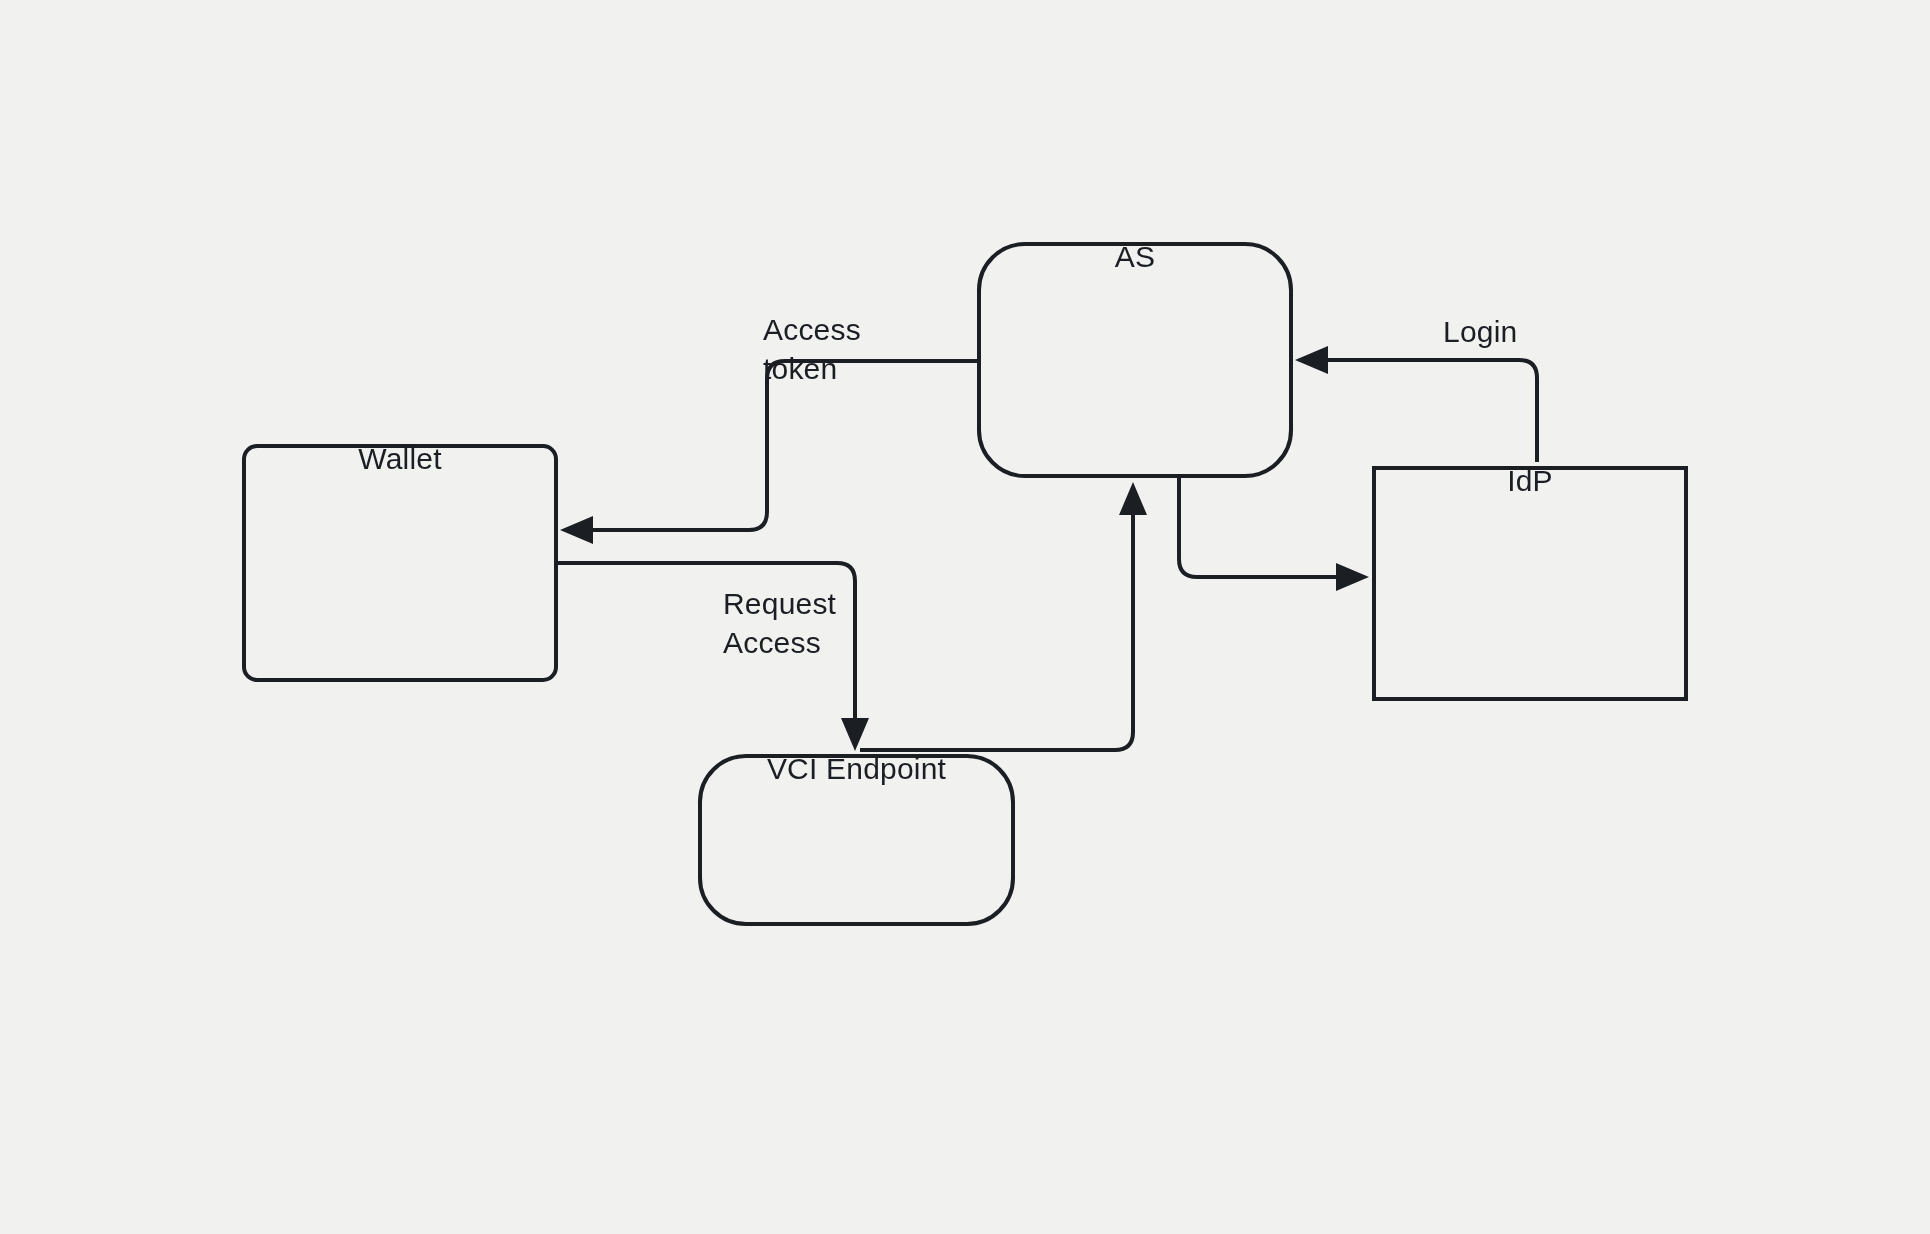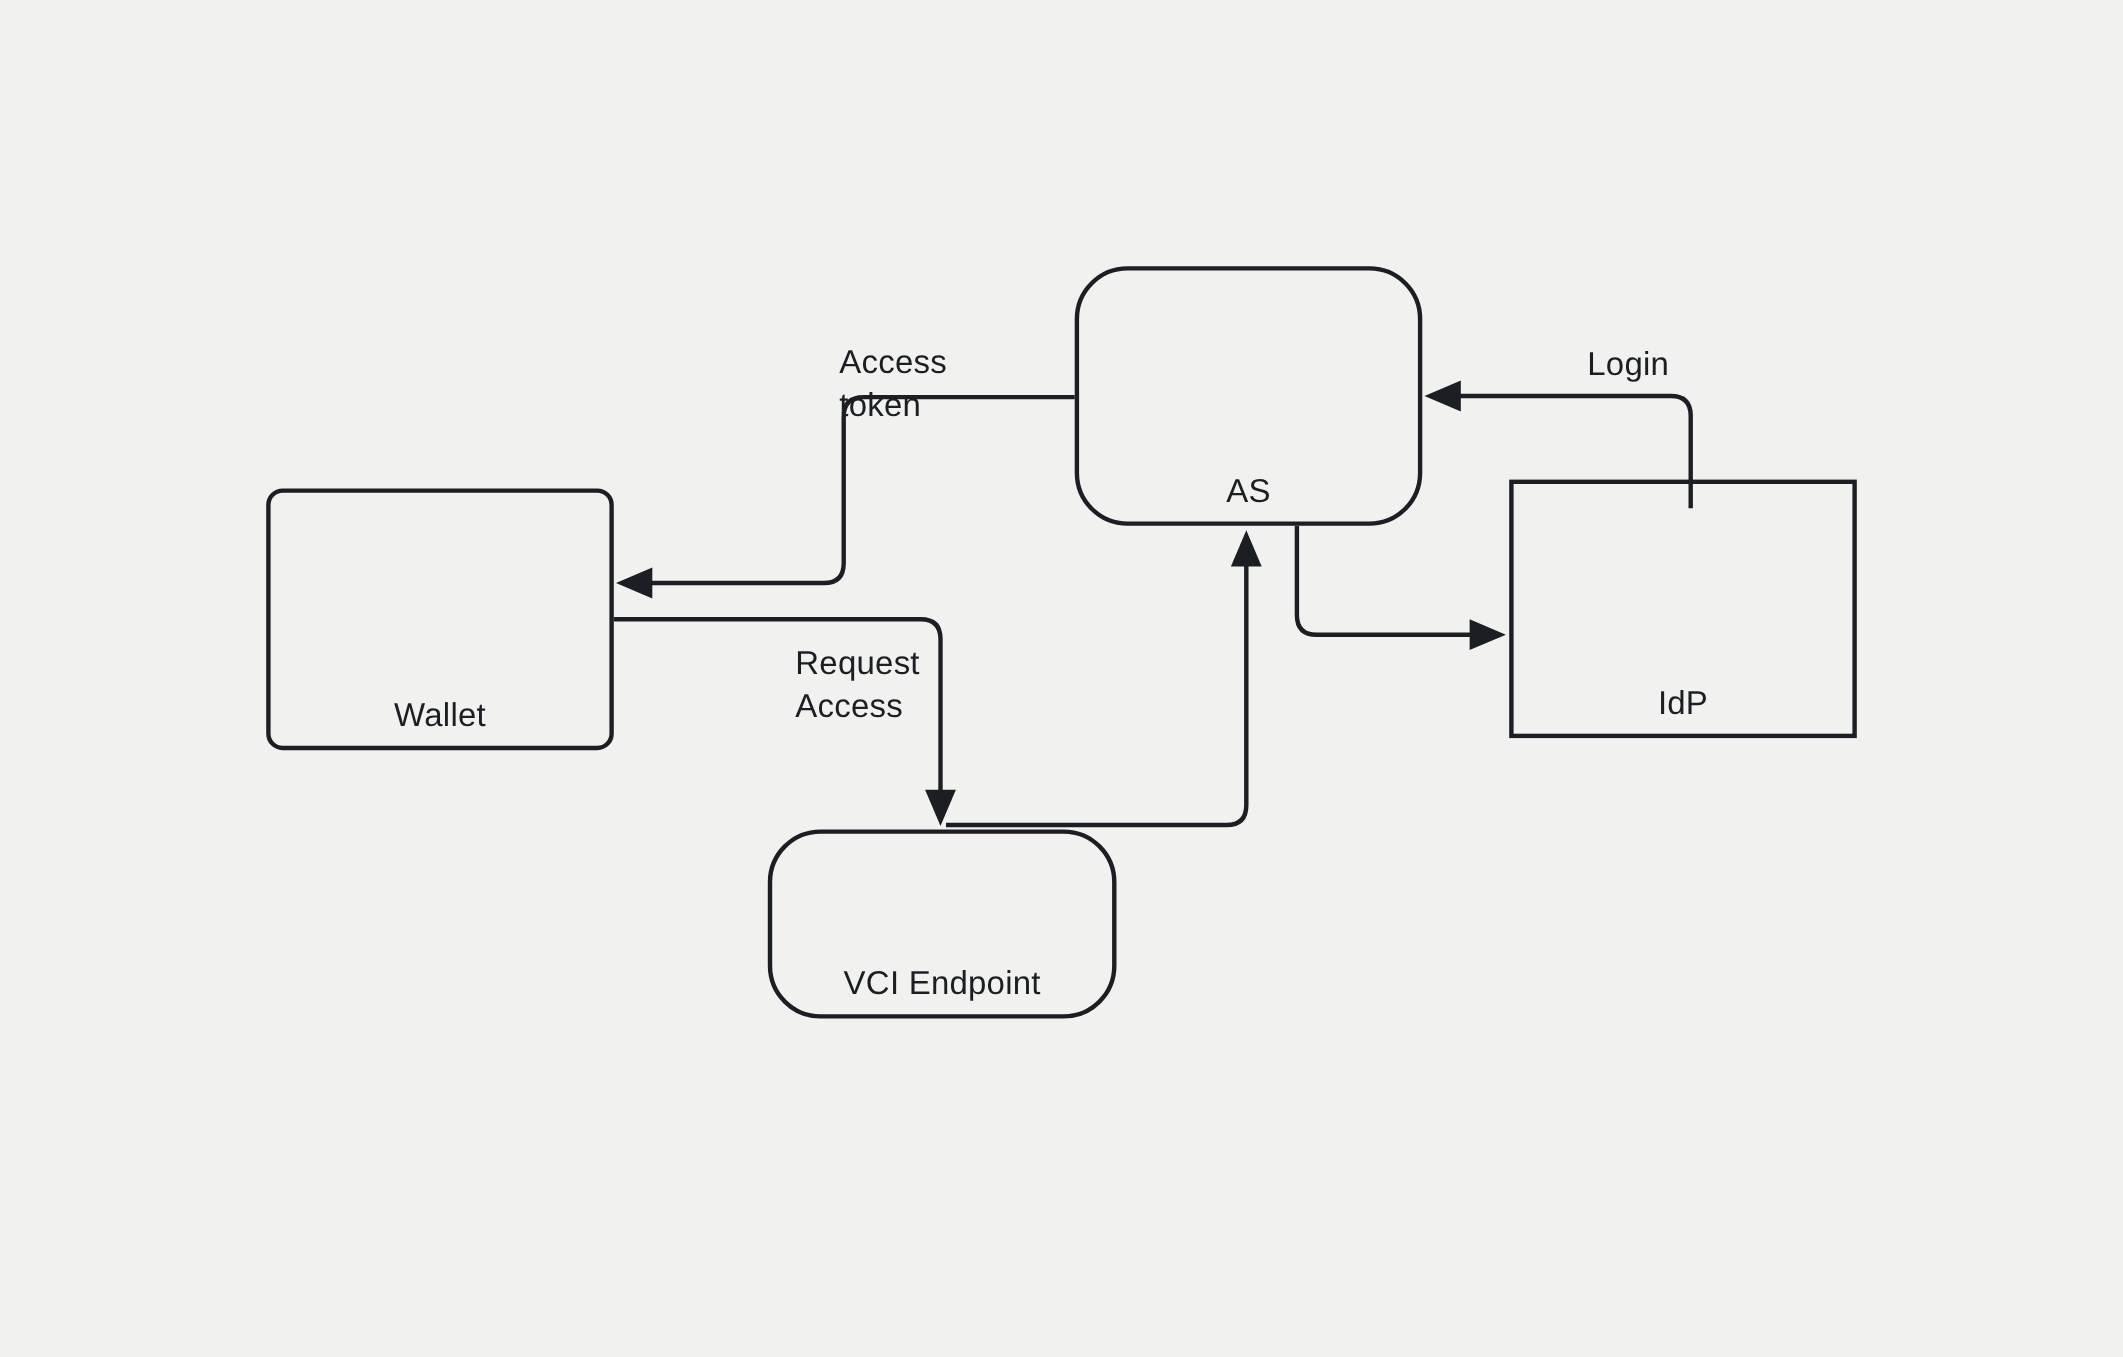--- a/index.html
+++ b/index.html
@@ -17,37 +17,37 @@
   .canvas {
     position: relative;
     width: 1930px;
     height: 1234px;
   }
   .node {
     position: absolute;
     box-sizing: border-box;
     border: 4px solid var(--stroke, #1b1e23);
     display: flex;
-    align-items: flex-end;
+    align-items: flex-start;
     justify-content: center;
     background: transparent;
   }
   .node.rounded {
     border-radius: 48px;
   }
   .node-label {
     font-size: 30px;
     line-height: 38px;
     text-align: center;
     transform: translateY(-8px);
     letter-spacing: 0.2px;
   }
   #node-as      { left: 977px;  top: 242px; width: 316px; height: 236px; }
   #node-wallet  { left: 242px;  top: 444px; width: 316px; height: 238px; border-radius: 15px; }
-  #node-idp     { left: 1372px; top: 436px; width: 316px; height: 235px; border-radius: 0; }
+  #node-idp     { left: 1372px; top: 466px; width: 316px; height: 235px; border-radius: 0; }
   #node-vci     { left: 698px;  top: 754px; width: 317px; height: 172px; }
 
   .edges-svg {
     position: absolute;
     left: 0;
     top: 0;
     width: 1930px;
     height: 1234px;
     pointer-events: none;
   }

